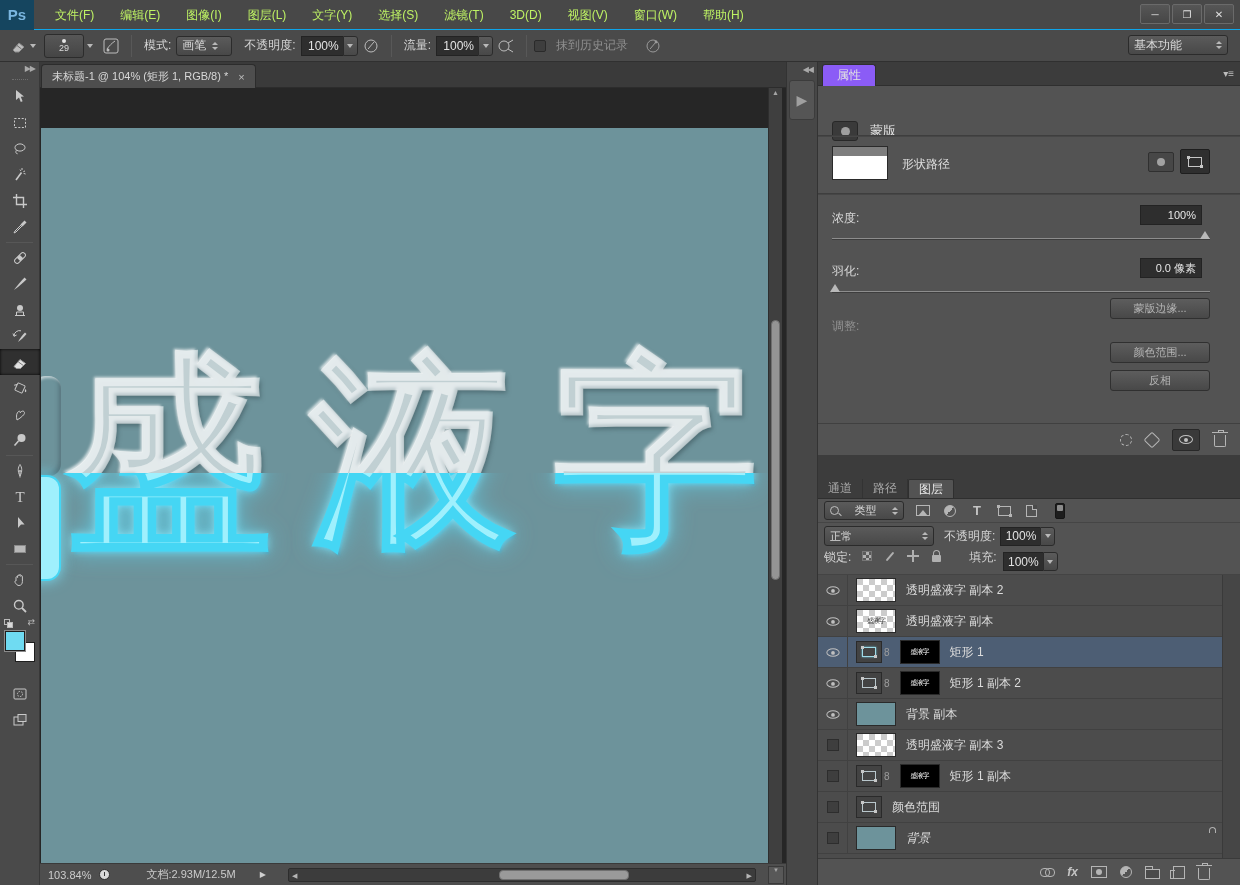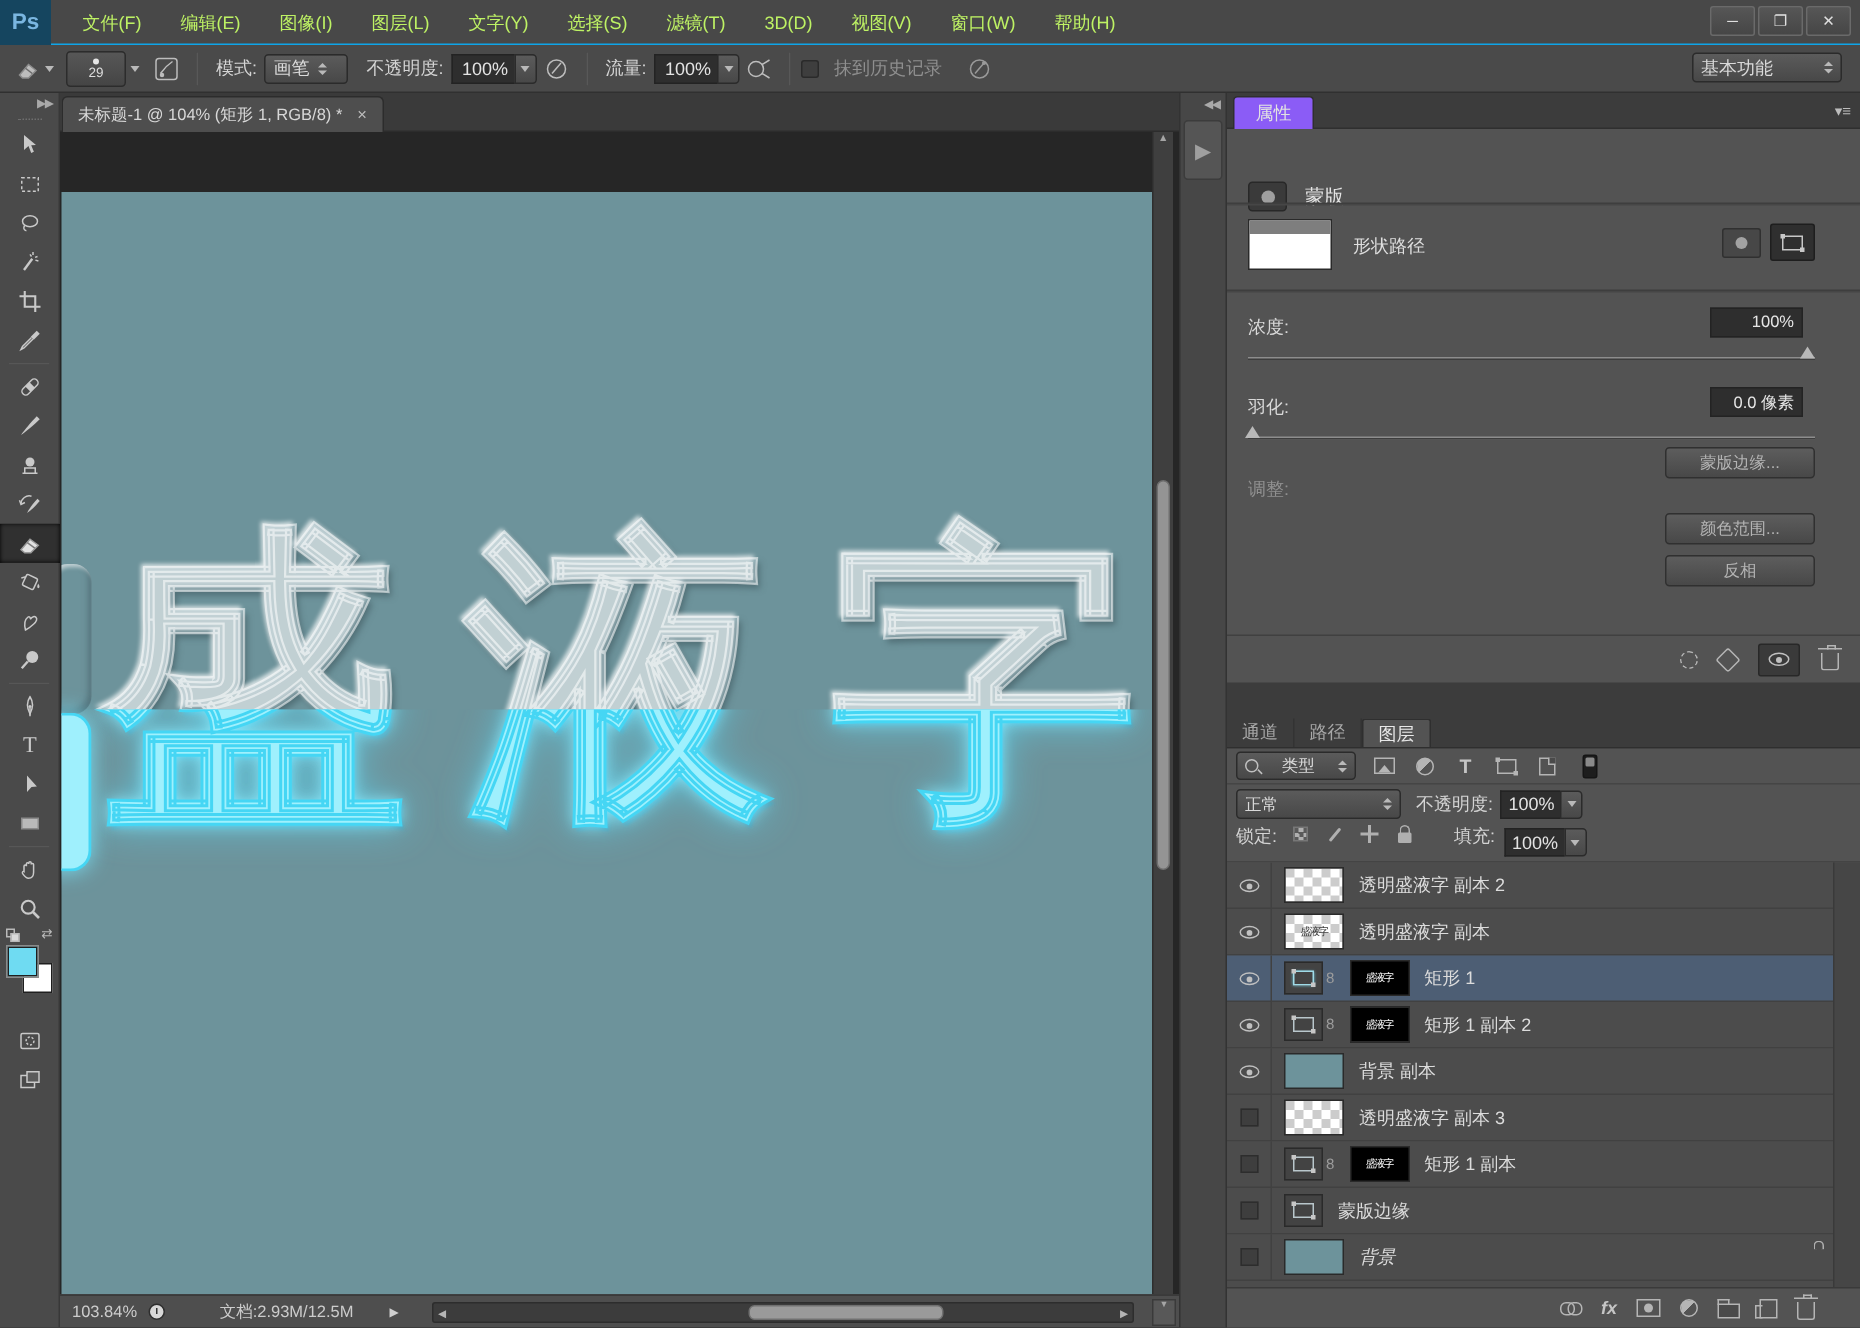--- a/index.html
+++ b/index.html
@@ -712,21 +712,21 @@
         <div class="lrow">
           <span class="eyecell">
               <span class="emptybox"></span>
             </span>
           <span class="thumb t-shape">
               <span class="vecicon">
                 <i></i>
                 <b></b>
               </span>
             </span>
-          <span class="lname">蒙版边缘</span>
+          <span class="lname">颜色范围</span>
         </div>
         <div class="lrow">
           <span class="eyecell">
               <span class="emptybox"></span>
             </span>
           <span class="thumb t-solid"></span>
           <span class="lname italic">背景</span>
           <span class="rowlock"><span class="lockpad" style="margin-top:0"></span></span>
         </div>
       </div>

